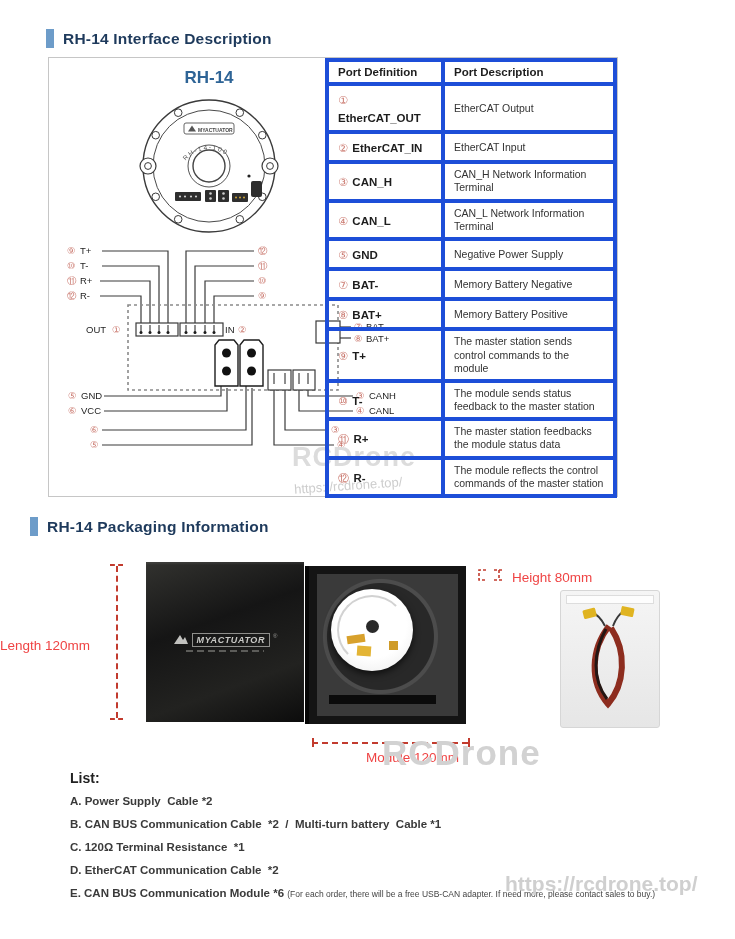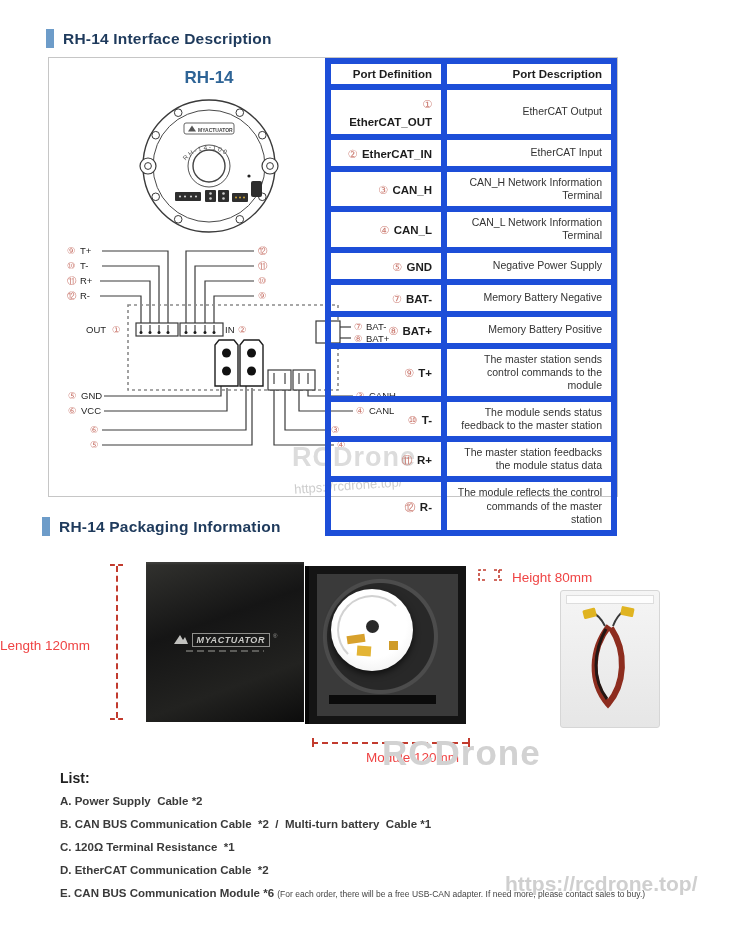--- a/index.html
+++ b/index.html
@@ -22,22 +22,22 @@
   .schem-svg text { font-size:9.5px; fill:#1d1d1d; }
   .schem-svg text.cnum { fill:#cb7a70; }
   .wm1 { position:absolute; left:243px; top:384px; font-size:27px; font-weight:600;
          color:#dcdcdc; letter-spacing:1px; }
   .wm2 { position:absolute; left:245px; top:420px; font-size:13px; color:#cdcdcd;
          transform:rotate(-4deg); }
 
   
   .port-table { position:absolute; right:0; top:0; width:292px; height:440px;
                 border-collapse:collapse; table-layout:fixed; }
-  .port-table td,.port-table th { border:6px solid #1d4ed8; padding:4px 9px;
-                vertical-align:middle; text-align:right; }
+  .port-table td,.port-table th { border:4px solid #1d4ed8; padding:4px 9px;
+                vertical-align:middle; text-align:left; }
   .port-table th { font-size:11.5px; font-weight:bold; color:#1d1d1d; }
   .port-table col.c1 { width:116px; }
   .cnum-cell { color:#cb7a70; font-size:11px; }
   .pname { font-weight:bold; color:#1d1d1d; font-size:11.5px; }
   .pdesc { font-size:10.5px; color:#333; line-height:1.25; }
 
   
   .closed-box { position:absolute; left:146px; top:562px; width:158px; height:160px;
     background:linear-gradient(160deg,#32322f 0%,#151515 38%,#222220 72%,#0c0c0c 100%);
     box-shadow:inset 0 2px 2px rgba(255,255,255,.07);
@@ -82,21 +82,21 @@
   .width-line { position:absolute; left:312px; top:742px; width:156px; height:0;
     border-top:2px dashed #c23b2e; }
   .wid-tick { position:absolute; width:0; height:9px; border-left:2px dashed #c23b2e; top:738px; }
 
   .wm-pack { position:absolute; left:382px; top:733px; font-size:35px; font-weight:600;
     color:#d2d2d2; letter-spacing:1px; }
   .wm-foot { position:absolute; left:505px; top:872px; font-size:21px; font-weight:bold;
     color:#cfcfcf; }
 
   
-  .list-block { position:absolute; left:60px; top:770px; width:660px; }
+  .list-block { position:absolute; left:70px; top:770px; width:660px; }
   .list-title { font-size:14px; font-weight:bold; color:#222; margin-bottom:9px; }
   .list-item { font-size:11.5px; font-weight:bold; color:#3a3a3a; margin-bottom:11px;
     white-space:pre; }
   .list-note { font-size:8.5px; font-weight:normal; color:#444; }
 </style>
 </head>
 <body>
 
 <div class="page">
 
@@ -335,21 +335,21 @@
             <td class="pdesc">The master station feedbacks the module status data</td>
           </tr>
       <tr>
             <td><span class="cnum-cell">⑫</span> <span class="pname">R-</span></td>
             <td class="pdesc">The module reflects the control commands of the master station</td>
           </tr>
     </tbody>
       </table>
   </div>
 
-  <div class="sec-head" style="left:42px; top:517px;">
+  <div class="sec-head" style="left:30px; top:517px;">
     <span class="bar"></span>
     <span class="txt">RH-14 Packaging Information</span>
   </div>
 
   <div class="closed-box">
     <div class="box-logo">
       <div class="logo-row">
         <svg width="16" height="11" viewBox="0 0 16 11">
           <path d="M1,10 L7,1 L10,6 L12,3 L15,10 Z" fill="#c2c2bf"></path>
         </svg>

